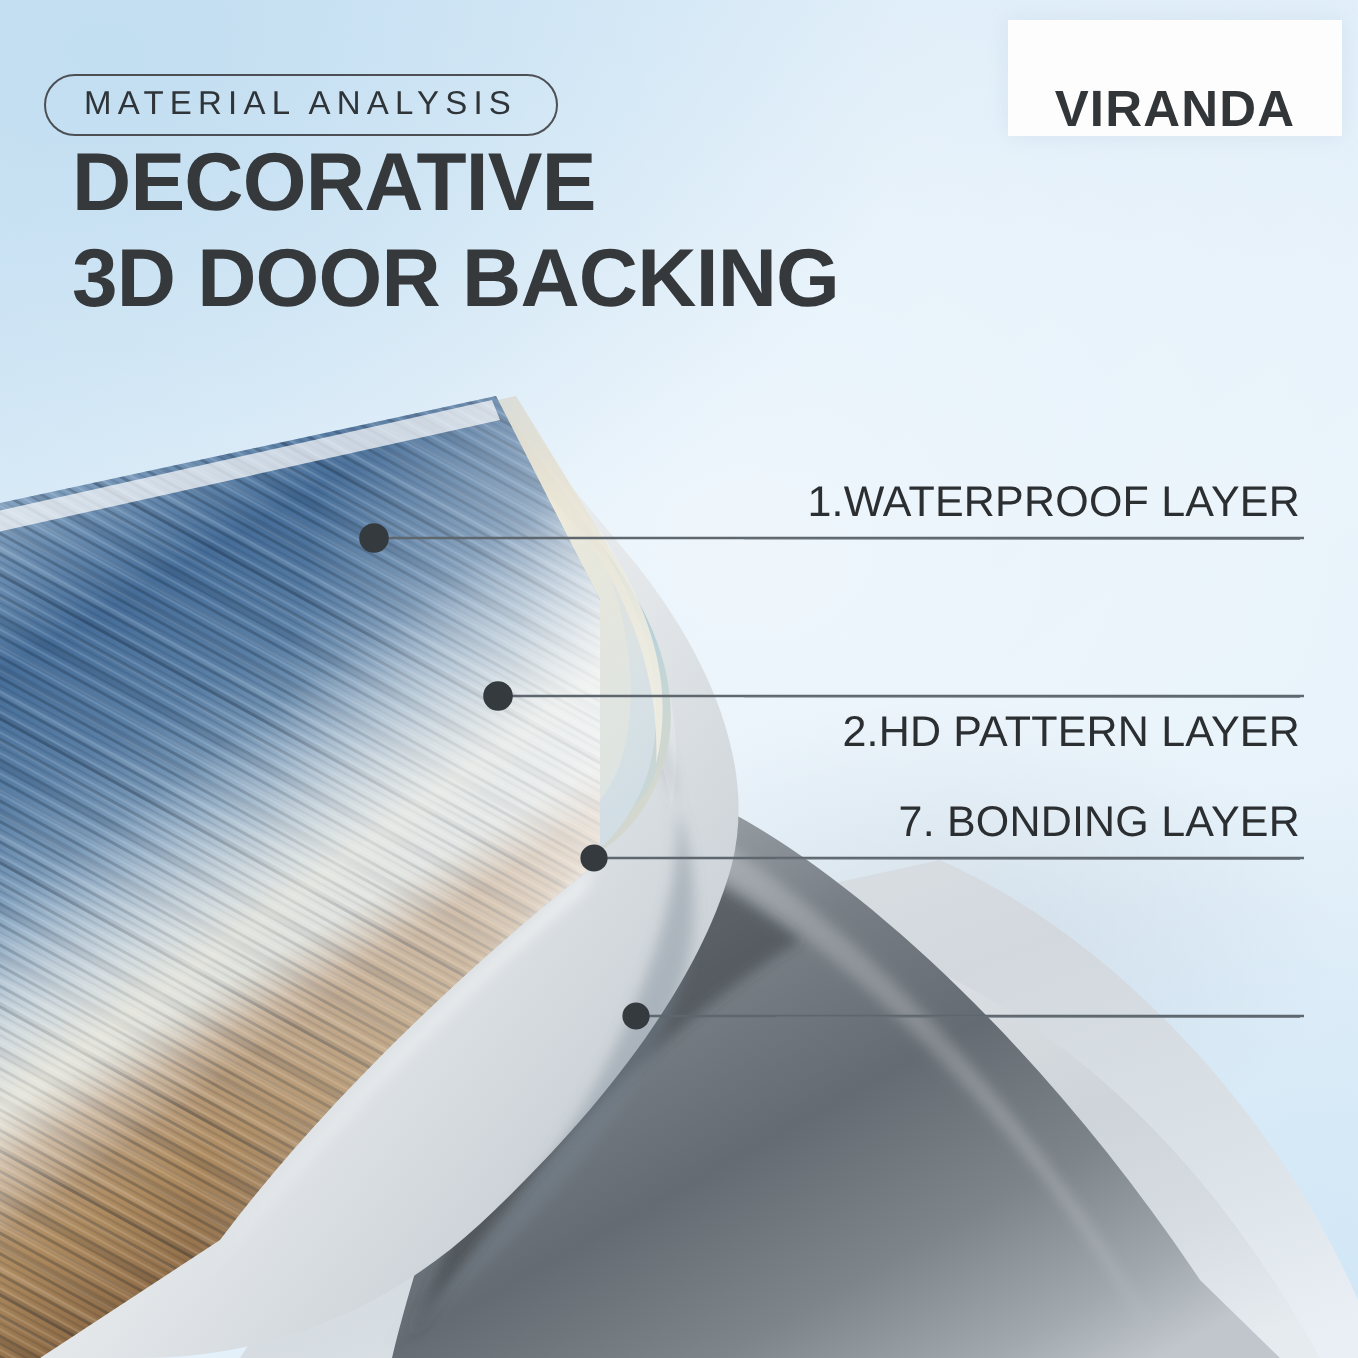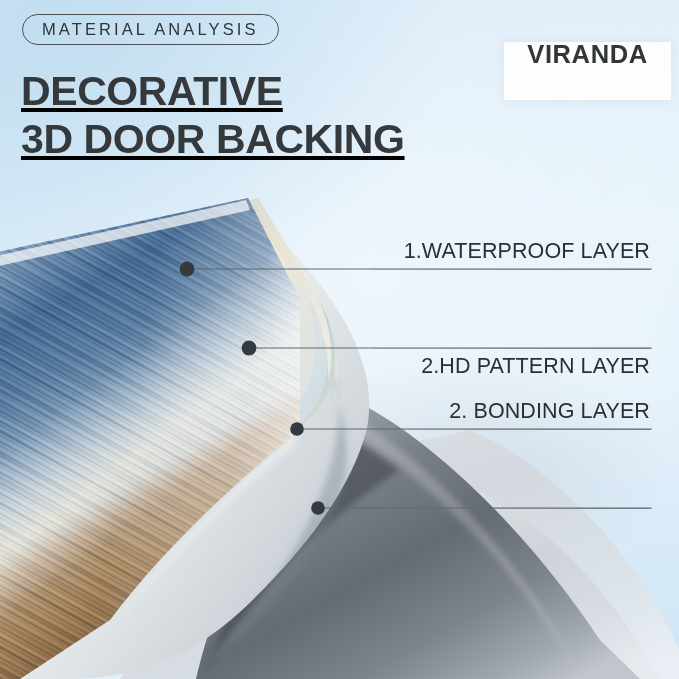--- a/index.html
+++ b/index.html
@@ -19,67 +19,65 @@
       radial-gradient(ellipse 95% 70% at 8% 4%,  #c2def1 0%, rgba(194,222,241,0) 62%),
       radial-gradient(ellipse 80% 65% at 97% 96%, #d2e7f6 0%, rgba(210,231,246,0) 60%),
       radial-gradient(ellipse 120% 95% at 55% 40%, #eef6fc 0%, rgba(238,246,252,0) 70%),
       linear-gradient(147deg, #c9e1f3 0%, #dcecf8 34%, #e7f2fa 60%, #d9eaf7 100%);
   }
 
   
   .kicker-pill {
     position: absolute;
     left: 22px;
-    top: 14px;
+    top: 37px;
     height: 31px;
     padding: 0 19px;
     display: flex;
     align-items: center;
     box-sizing: border-box;
     border: 1.3px solid #4c5054;
     border-radius: 16px;
     background: transparent;
   }
   .kicker-pill span {
     font-size: 16.5px;
     letter-spacing: 3.1px;
     color: #2f3438;
     font-weight: 400;
     white-space: nowrap;
     line-height: 1;
   }
 
   .headline {
     position: absolute;
-    left: 21px;
+    left: 36px;
     top: 68px;
     width: 470px;
-    text-decoration: underline;
   }
   .headline-line {
     font-size: 41px;
     font-weight: bold;
     color: #36393b;
     letter-spacing: -0.4px;
     line-height: 1.16;
     white-space: nowrap;
   }
 
   .brand-badge {
     position: absolute;
     left: 504px;
     top: 10px;
     width: 167px;
     height: 58px;
     background: #fdfdfd;
     display: flex;
-    align-items: flex-start;
+    align-items: flex-end;
     justify-content: center;
     box-shadow: 0 0 10px rgba(140,170,195,0.18);
-    margin-top: 32px;
   }
   .brand-badge span {
     font-size: 25.5px;
     font-weight: bold;
     color: #333639;
     letter-spacing: 0.6px;
     line-height: 1;
   }
 
   
@@ -370,21 +368,21 @@
   <div class="rule rule-3" style="width:262px;"></div>
   <div class="rule rule-4" style="width:262px;"></div>
 
   <div class="callout callout-1">
     <span class="ctext">1.WATERPROOF LAYER</span>
   </div>
   <div class="callout callout-2">
     <span class="ctext">2.HD PATTERN LAYER</span>
   </div>
   <div class="callout callout-3">
-    <span class="ctext">2. BONDING LAYER</span>
+    <span class="ctext">7. BONDING LAYER</span>
   </div>
 
   <div class="kicker-pill">
     <span>MATERIAL ANALYSIS</span>
   </div>
 
   <div class="headline">
     <div class="headline-line">DECORATIVE</div>
     <div class="headline-line">3D DOOR BACKING</div>
   </div>

